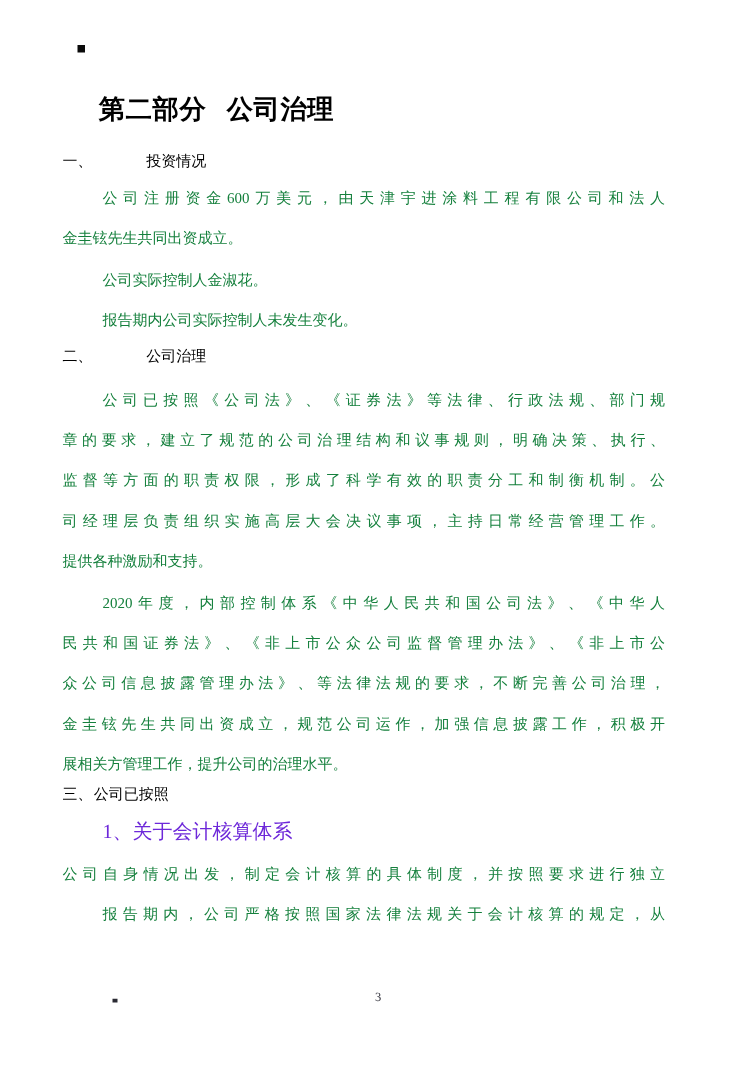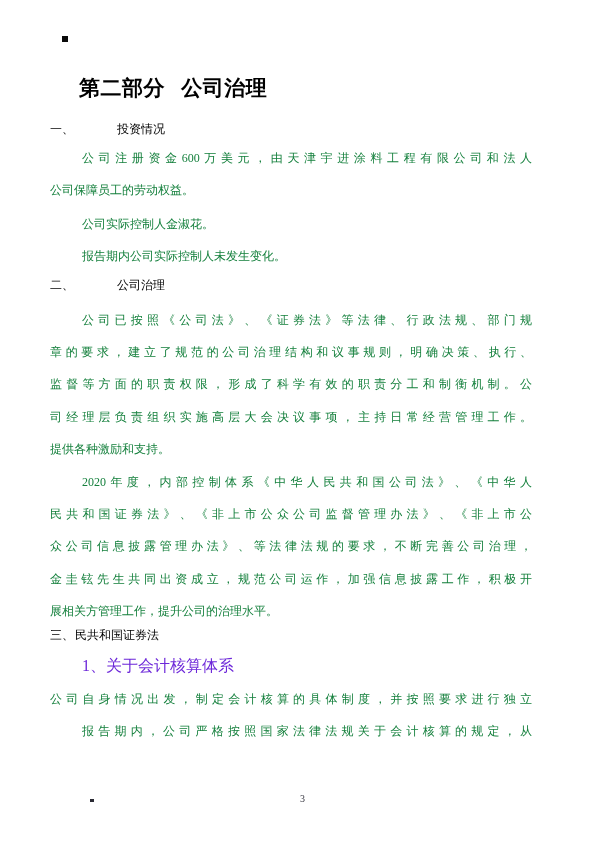--- a/index.html
+++ b/index.html
@@ -53,21 +53,21 @@
 </head>
 <body>
 
 <div class="page">
   <div class="corner-mark"></div>
   <div class="content">
       <div class="chapter blk-0">第二部分 公司治理</div>
       <div class="section gap-wide blk-1"><span class="num">一、</span><span class="title">投资情况</span></div>
       <div class="para blk-2">
         <div class="line first fill">公司注册资金600万美元，由天津宇进涂料工程有限公司和法人</div>
-        <div class="line">公司保障员工的劳动权益。</div>
+        <div class="line">金圭铉先生共同出资成立。</div>
       </div>
       <div class="para blk-3">
         <div class="line first">公司实际控制人金淑花。</div>
       </div>
       <div class="para blk-4">
         <div class="line first">报告期内公司实际控制人未发生变化。</div>
       </div>
       <div class="section gap-wide blk-5"><span class="num">二、</span><span class="title">公司治理</span></div>
       <div class="para blk-6">
         <div class="line first fill">公司已按照《公司法》、《证券法》等法律、行政法规、部门规</div>
@@ -76,21 +76,21 @@
         <div class="line fill">司经理层负责组织实施高层大会决议事项，主持日常经营管理工作。</div>
         <div class="line">提供各种激励和支持。</div>
       </div>
       <div class="para blk-7">
         <div class="line first fill">2020年度，内部控制体系《中华人民共和国公司法》、《中华人</div>
         <div class="line fill">民共和国证券法》、《非上市公众公司监督管理办法》、《非上市公</div>
         <div class="line fill">众公司信息披露管理办法》、等法律法规的要求，不断完善公司治理，</div>
         <div class="line fill">金圭铉先生共同出资成立，规范公司运作，加强信息披露工作，积极开</div>
         <div class="line">展相关方管理工作，提升公司的治理水平。</div>
       </div>
-      <div class="section gap-none blk-8"><span class="num">三、</span><span class="title">民共和国证券法</span></div>
+      <div class="section gap-none blk-8"><span class="num">三、</span><span class="title">公司已按照</span></div>
       <div class="subheading blk-9">1、关于会计核算体系</div>
       <div class="para blk-10">
         <div class="line fill">公司自身情况出发，制定会计核算的具体制度，并按照要求进行独立</div>
         <div class="line first fill">报告期内，公司严格按照国家法律法规关于会计核算的规定，从</div>
       </div>
     </div>
   <div class="footer-dot"></div>
   <div class="page-number">3</div>
 </div>
 

